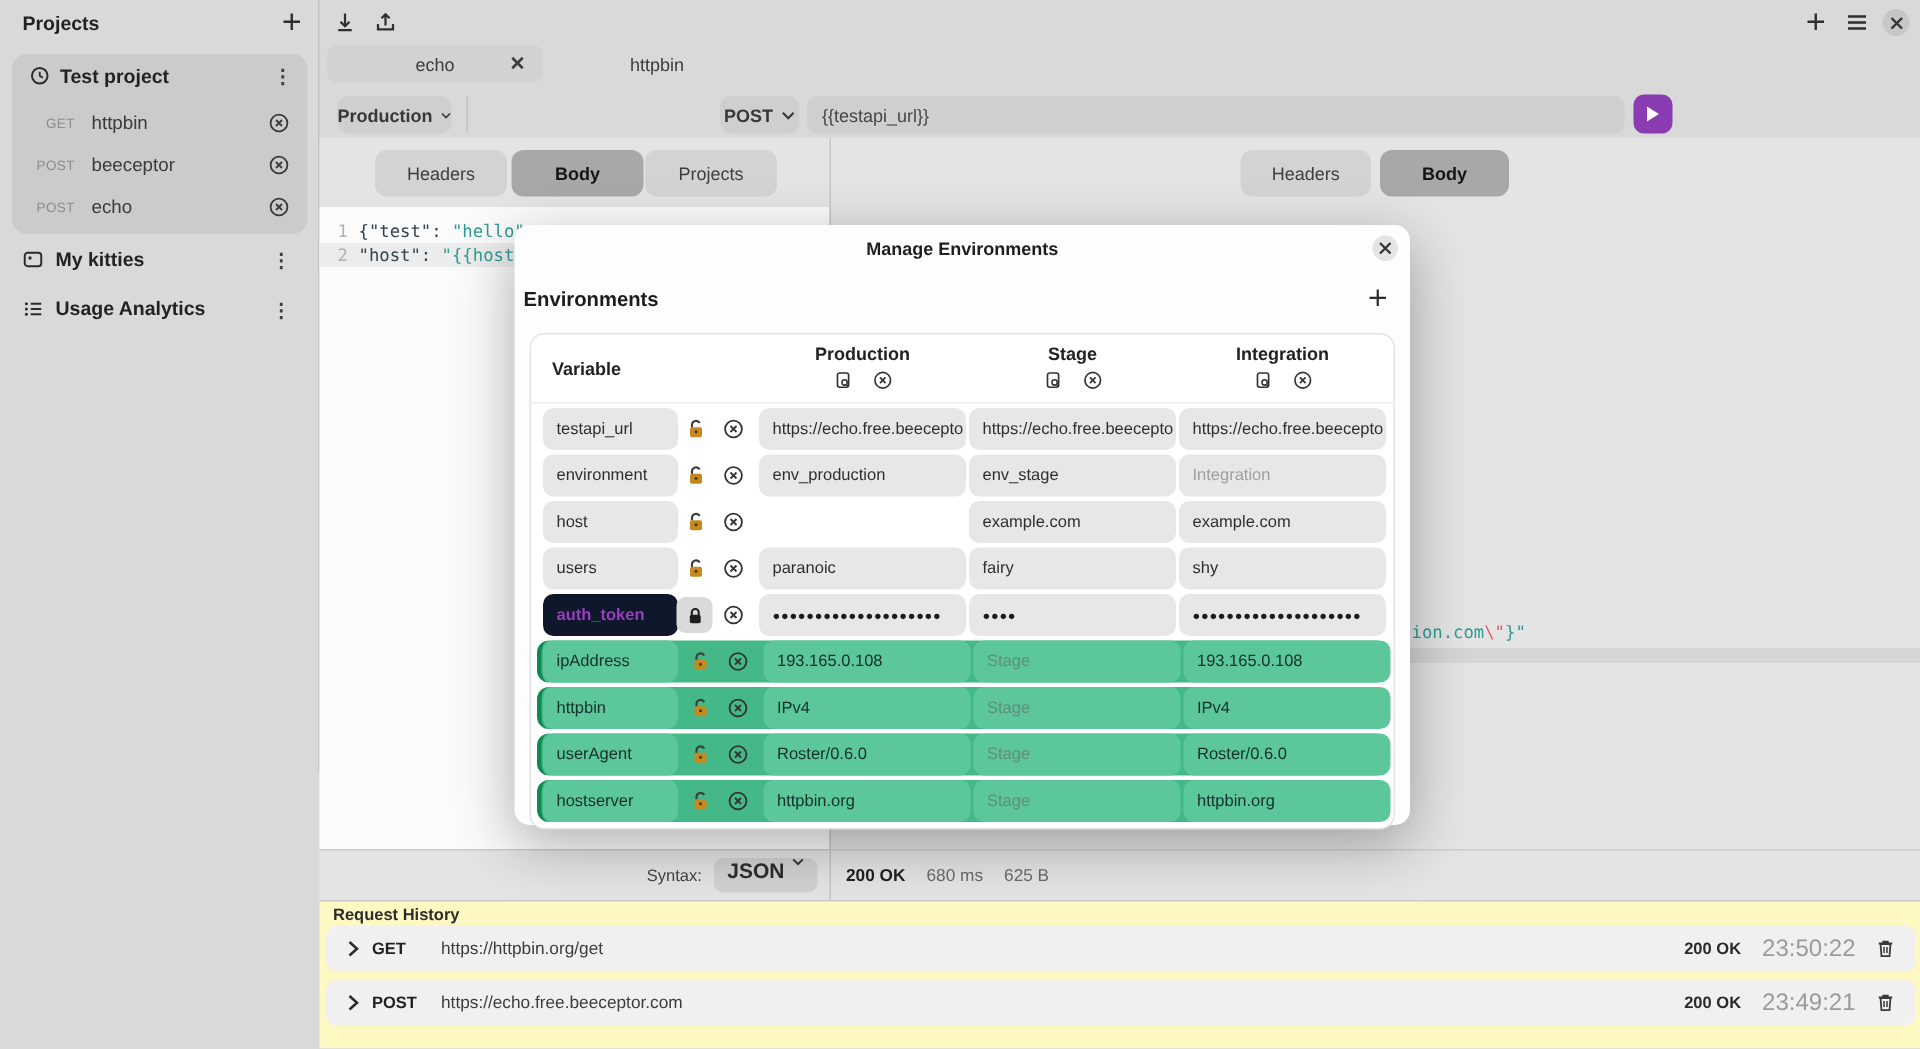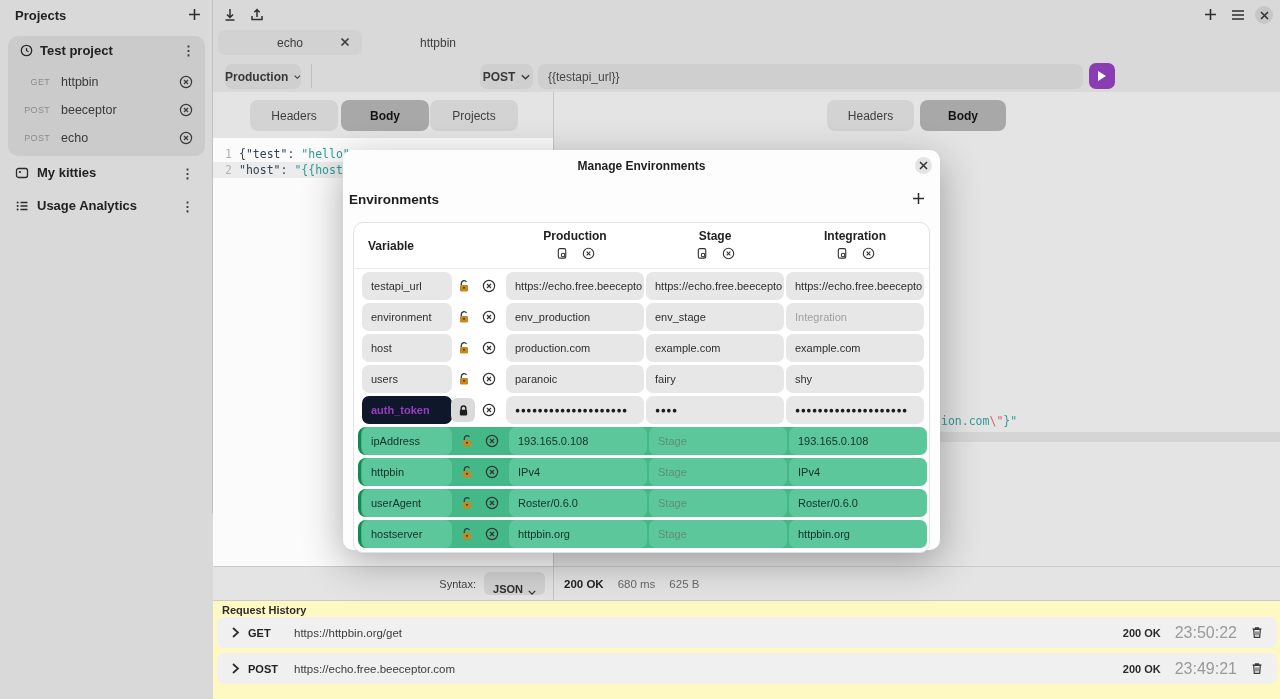--- a/index.html
+++ b/index.html
@@ -48,21 +48,21 @@
   .ptab{position:absolute;top:8px;height:31px;border-radius:8px;background:#d3d3d3;display:flex;align-items:center;justify-content:center;font-size:12px;color:#3e3e3e;cursor:pointer}
   .ptab.active{background:#a8a8a8;color:#141414;font-weight:bold}
   .editor{position:absolute;left:0;top:46px;right:0;bottom:34px;background:#fbfbfb;font-family:"DejaVu Sans Mono",monospace;font-size:11.5px;line-height:16px;padding-top:8px}
   .code-line{display:flex;white-space:pre}
   .code-line.active{background:#ececec}
   .gutter{width:26px;text-align:right;padding-right:7px;color:#b3b3b3;flex:none}
   .tk-dark{color:#33424e}.tk-teal{color:#2f9c94}.tk-red{color:#d95f6e}
   .pane-footer{position:absolute;left:0;right:0;bottom:0;height:34px;border-top:1px solid #cbcbcb;display:flex;align-items:center}
   .lp-footer{justify-content:flex-end;padding-right:8px;gap:8px}
   .syntax-label{font-size:11px;color:#444}
-  .syntax-btn{height:23px;padding:0 9px;background:#d2d2d2;border-radius:6px;display:flex;align-items:flex-end;gap:5px;font-size:11px;font-weight:bold;color:#2e2e2e;cursor:pointer}
+  .syntax-btn{height:23px;padding:0 9px;background:#d2d2d2;border-radius:6px;display:flex;align-items:flex-start;gap:5px;font-size:14px;font-weight:bold;color:#2e2e2e;cursor:pointer}
   .rp-footer{padding-left:10px;gap:14px;font-size:11.5px;color:#6a6a6a}
   .rp-status{font-weight:bold;color:#1f1f1f}
   .resp-area{position:absolute;left:0;top:46px;right:0;bottom:34px;background:#e4e4e4;overflow:hidden}
   .resp-line{position:absolute;left:387px;top:276px;font-family:"DejaVu Sans Mono",monospace;font-size:11.5px;white-space:pre}
   .resp-scrollbar{position:absolute;left:0;top:294px;right:0;height:10px;background:#d5d5d5}
 
   
   .history{position:absolute;left:213px;top:600px;width:1067px;height:99px;background:#fef9c3;border-top:1px solid #c9c9c9}
   .history-title{position:absolute;left:9px;top:3px;font-size:11px;font-weight:bold;color:#2c2c2c}
   .hist-row{position:absolute;left:4px;width:1060px;height:31px;background:#f0f0f0;border-radius:8px;display:flex;align-items:center;padding:0 14px;cursor:pointer}
@@ -465,21 +465,20 @@
               <circle cx="7" cy="8.8" r="1" fill="#4c3608"></circle>
             </svg>
     </span>
 
     <span class="row-del">
       <svg width="14" height="14" viewBox="0 0 14 14">
               <circle cx="7" cy="7" r="5.6" fill="none" stroke="#333" stroke-width="1.2"></circle>
               <path d="M5 5l4 4M9 5l-4 4" stroke="#333" stroke-width="1.2"></path>
             </svg>
     </span>
-    <div class="field val-field v0">production.com</div>
     <div class="field val-field v1">example.com</div>
     <div class="field val-field v2">example.com</div>
   </div>
 
   <div class="env-row">
     <div class="field var-field">users</div>
     <span class="lock">
       <svg width="14" height="14" viewBox="0 0 14 14">
               <path d="M4.3 6V4.4a2.8 2.8 0 0 1 5.2-1.4" fill="none" stroke="#3d3d3d" stroke-width="1.4"></path>
               <rect x="3" y="5.9" width="8" height="6.6" rx="1.3" fill="#c4891f"></rect>

